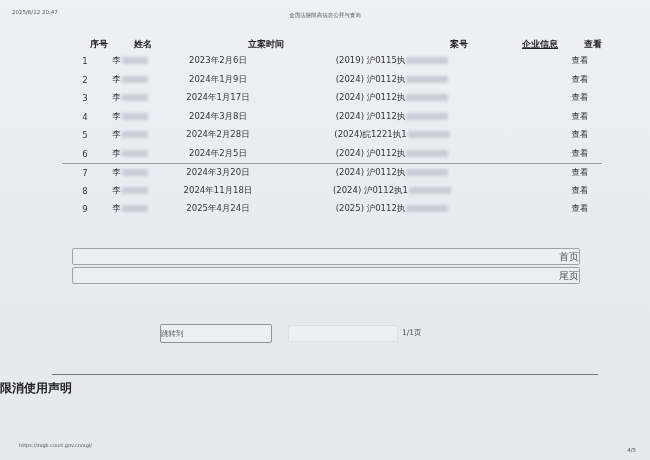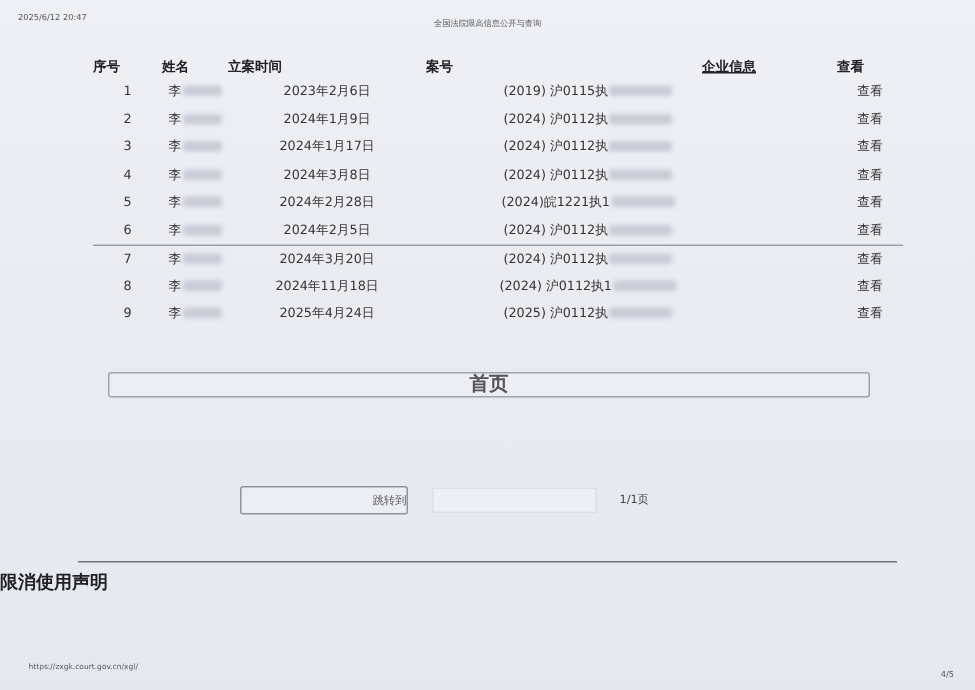--- a/index.html
+++ b/index.html
@@ -20,21 +20,21 @@
     .print-title {
       position: absolute; left: 0; right: 0; top: 12px;
       text-align: center; font-size: 5.5px; color: #555;
     }
     table.results {
       position: absolute; left: 62px; top: 36px; width: 540px;
       border-collapse: collapse; font-size: 8.5px;
     }
     table.results th {
       font-weight: bold; font-size: 9px; color: #222;
-      height: 16px; text-align: left; vertical-align: middle;
+      height: 16px; text-align: right; vertical-align: middle;
     }
     table.results td {
       height: 18.5px; text-align: center; vertical-align: middle; color: #333;
     }
     .col-idx { width: 46px; }
     .col-name { width: 44px; font-family: Liberation Mono, monospace; }
     .col-date { width: 132px; }
     .col-case { width: 184px; }
     .col-corp { width: 90px; text-decoration: underline; }
     .col-view { width: 44px; }
@@ -47,39 +47,39 @@
     .blur.wide { width: 42px; }
     .view-link { color: #444; cursor: pointer; }
     .row-sep td { border-top: 1px solid #9a9ea8; }
 
     .pager {
       position: absolute; left: 72px; top: 248px; width: 508px;
     }
     .pager-btn {
       display: block; width: 100%; height: 17px; margin-bottom: 2px;
       border: 1px solid #9ea2ab; border-radius: 2px;
-      background: #eceef3; text-align: center; line-height: 15px;
-      font-size: 13px; color: #555; cursor: pointer; font-weight: bold;
+      background: #eceef3; text-align: right; line-height: 15px;
+      font-size: 10px; color: #555; cursor: pointer;
     }
     .jump-row {
       position: absolute; left: 160px; top: 324px; width: 380px; height: 20px;
     }
     .jump-btn {
       position: absolute; left: 0; top: 0; width: 112px; height: 19px;
       border: 1px solid #8f939c; border-radius: 2px; background: #eceef3;
-      font-size: 7.5px; color: #555; text-align: right; line-height: 17px;
+      font-size: 7.5px; color: #555; text-align: left; line-height: 17px;
       cursor: pointer;
     }
     .jump-input {
       position: absolute; left: 128px; top: 1px; width: 110px; height: 17px;
       border: 1px solid #dcdfe6; background: #edeff4;
       font-size: 7.5px; color: #555; padding: 0 4px;
     }
     .page-info {
-      position: absolute; left: 253px; top: 4px; font-size: 7.5px; color: #444;
+      position: absolute; left: 242px; top: 4px; font-size: 7.5px; color: #444;
     }
     .divider {
       position: absolute; left: 52px; top: 374px; width: 546px; height: 1px;
       background: #6f737c;
     }
     .disclaimer {
       position: absolute; left: 0; right: 0; top: 380px; text-align: left;
       font-size: 12px; font-weight: bold; color: #222;
     }
     .footer-url {
@@ -179,20 +179,21 @@
         <td>2025年4月24日</td>
         <td class="case"><span>(2025) 沪0112执</span><span class="blur wide"></span></td>
         <td></td>
         <td class="view-link">查看</td>
       </tr>
     </tbody>
   </table>
 
   <div class="pager">
     <div class="pager-btn">首页</div>
+    <div class="pager-btn">尾页</div>
   </div>
 
   <div class="jump-row">
     <div class="jump-btn">跳转到</div>
     <input class="jump-input" type="text" value="" style="">
     <div class="page-info">1/1页</div>
   </div>
 
   <div class="divider"></div>
   <div class="disclaimer">限消使用声明</div>

